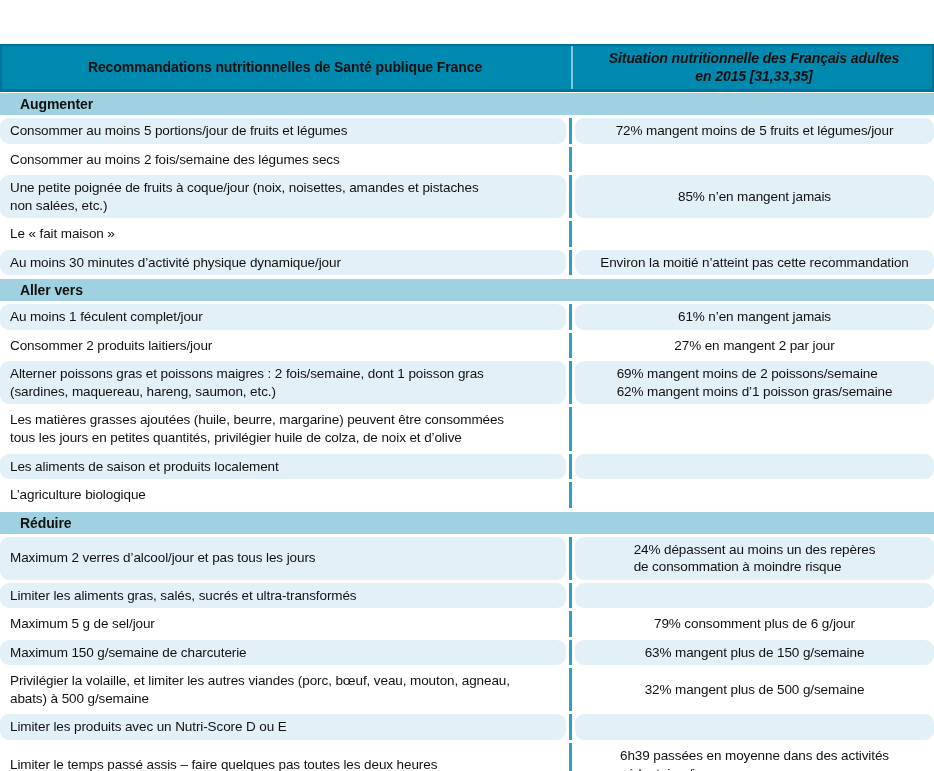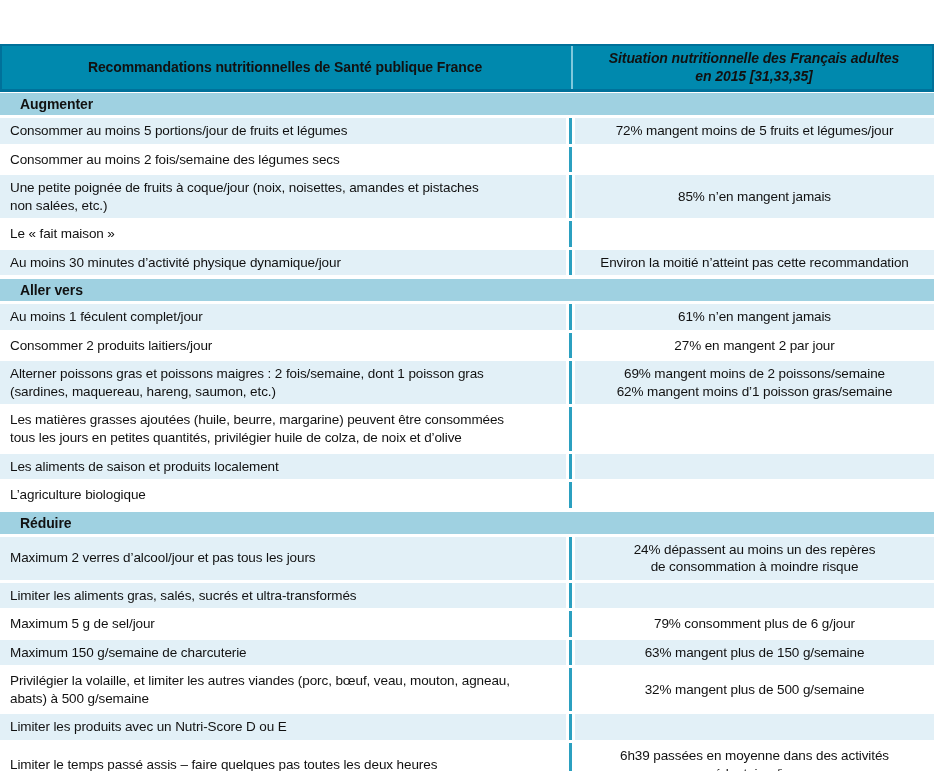--- a/index.html
+++ b/index.html
@@ -75,33 +75,33 @@
     display: flex;
     border-bottom: 3px solid #FFFFFF;
     min-height: 26px;
   }
   .row.alt .cell, .row.alt .divider { background: var(--row-alt-bg); }
   .row.plain .cell, .row.plain .divider { background: var(--row-plain-bg); }
   .cell {
     font-size: 13.5px;
     line-height: 1.3;
     white-space: pre-line;
+    border-radius: 9px;
   }
   .cell.left {
     width: 566px;
     display: flex;
     align-items: center;
     padding: 4px 12px 4px 10px;
   }
   .cell.right {
     flex: 1;
     display: flex;
     align-items: center;
     justify-content: center;
-    text-align: center;
     padding: 4px 0;
   }
   .divider {
     width: 9px;
     flex: 0 0 9px;
     position: relative;
     background: #FFFFFF !important;
   }
   .divider::after {
     content: "";

